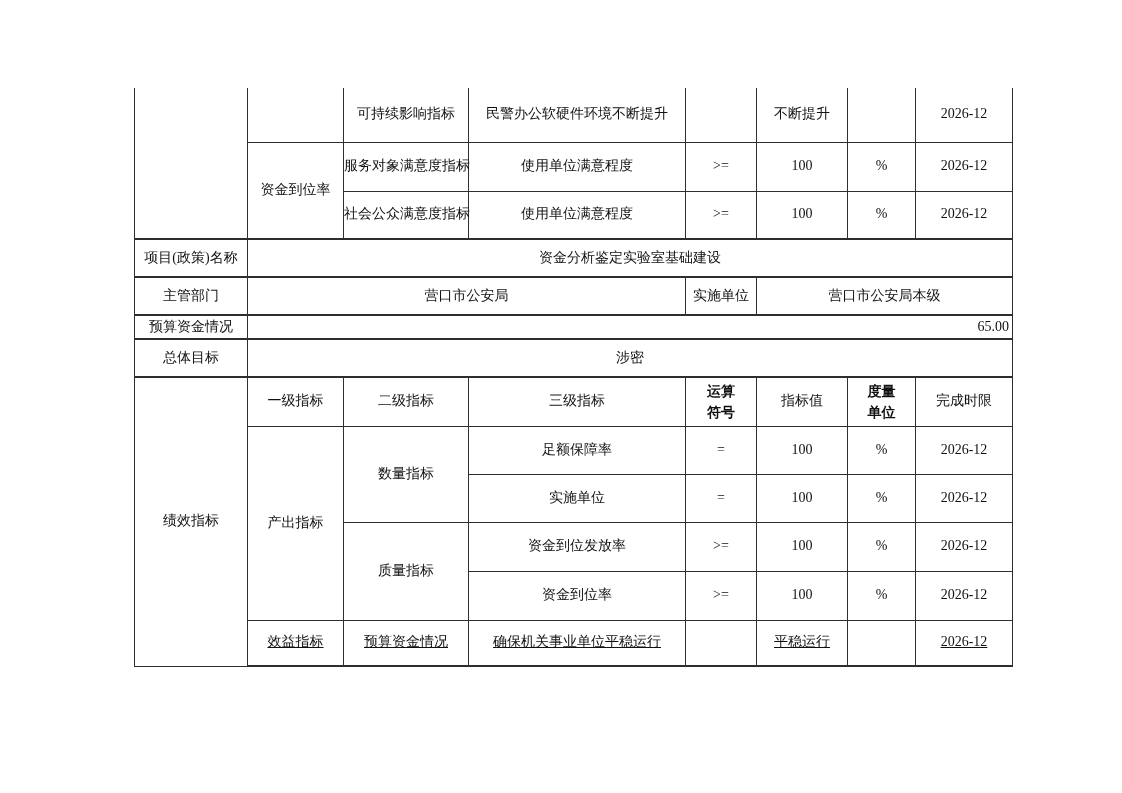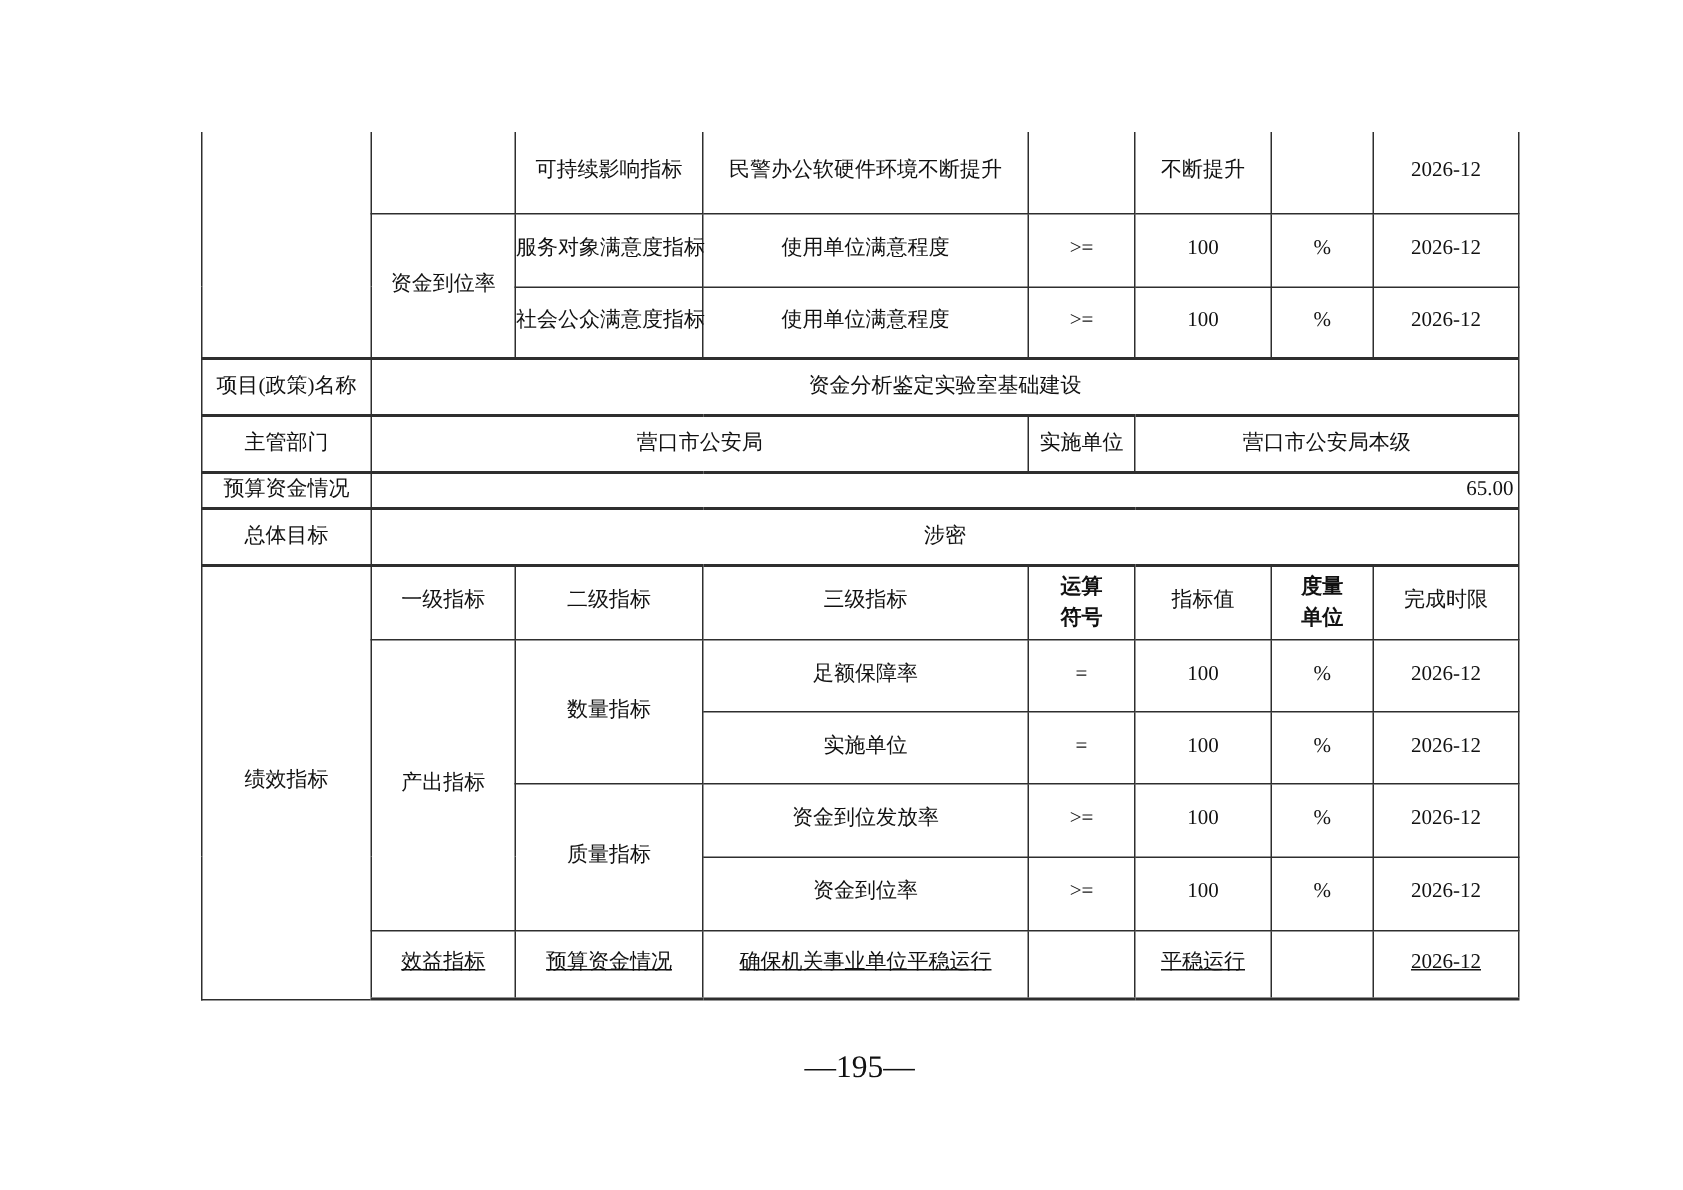--- a/index.html
+++ b/index.html
@@ -158,14 +158,13 @@
       <td>预算资金情况</td>
       <td>确保机关事业单位平稳运行</td>
       <td></td>
       <td>平稳运行</td>
       <td></td>
       <td>2026-12</td>
     </tr>
   </tbody>
     </table>
 
-  <div class="page-number">—195—</div>
 </div>
 
 </body></html>

